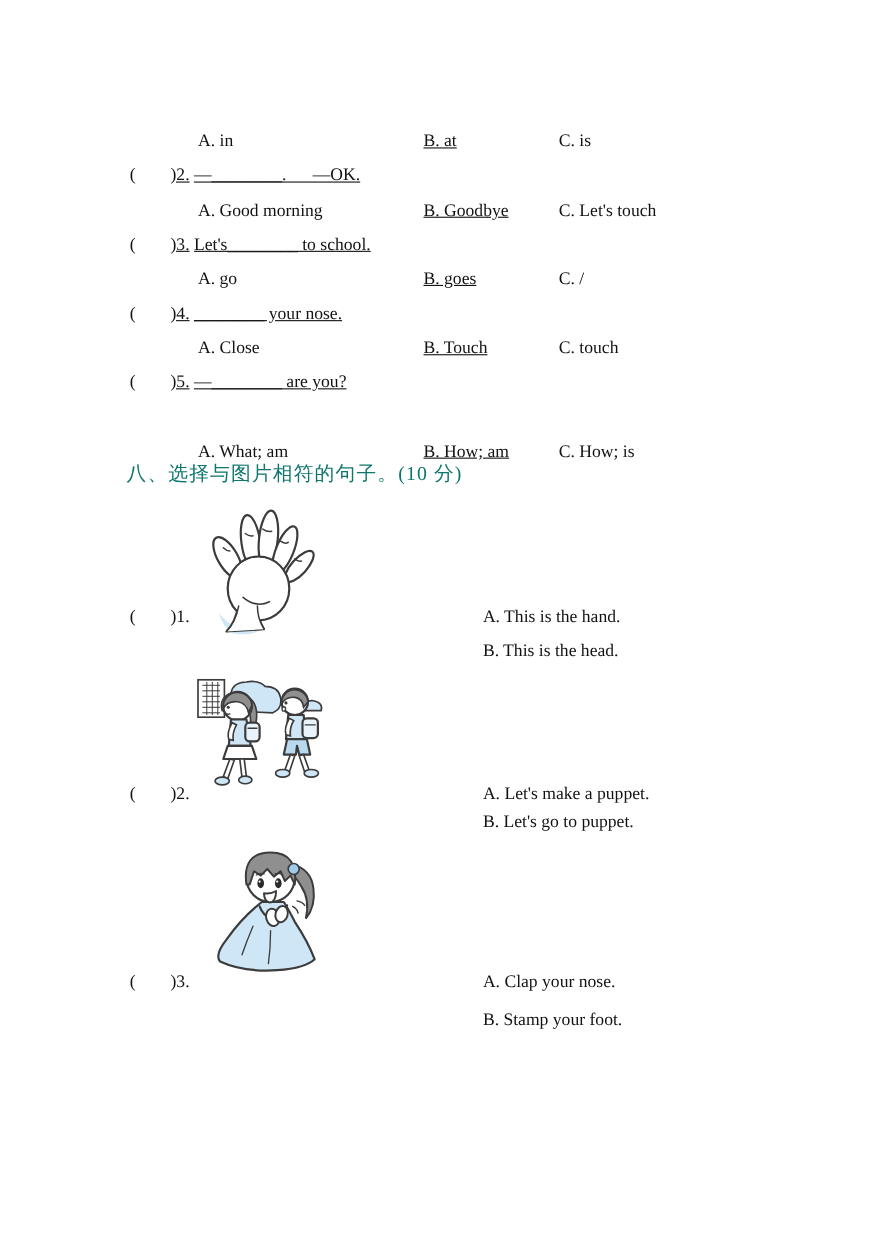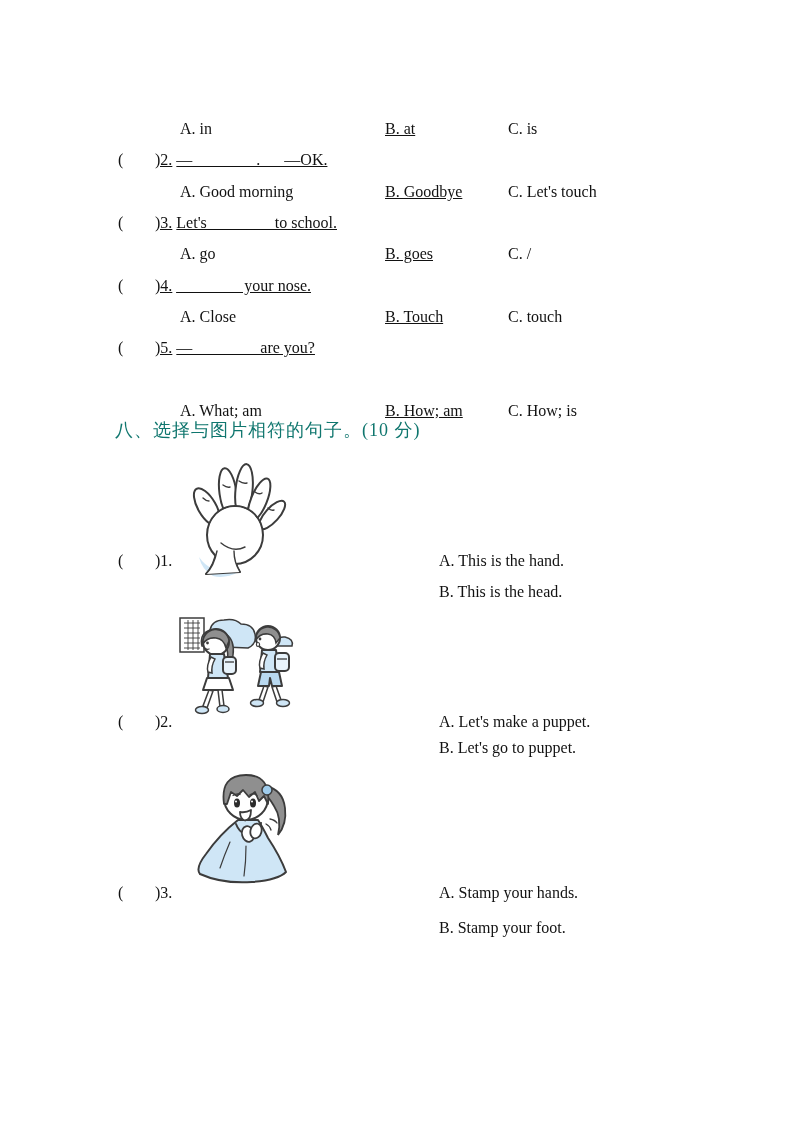--- a/index.html
+++ b/index.html
@@ -197,17 +197,17 @@
       <ellipse cx="58" cy="72" rx="6" ry="8" fill="#ffffff" stroke="#3c3c3c" stroke-width="1.8" transform="rotate(-15 58 72)"></ellipse>
       <ellipse cx="66" cy="69" rx="5.5" ry="7.5" fill="#ffffff" stroke="#3c3c3c" stroke-width="1.8" transform="rotate(15 66 69)"></ellipse>
       <path d="M76 62 q4 2 5 6" fill="none" stroke="#3c3c3c" stroke-width="1.3" stroke-linecap="round"></path>
       <path d="M80 57 q5 1 7 4" fill="none" stroke="#3c3c3c" stroke-width="1.3" stroke-linecap="round"></path>
     </g>
   </svg>
 
   <div>
     <span class="plabel paren" style="top:884px">(</span>
     <span class="plabel qnum" style="top:884px">)3.</span>
-    <span class="opt" style="top:884px">A. Stamp your hands.</span>
+    <span class="opt" style="top:884px">A. Clap your nose.</span>
     <span class="opt" style="top:919px">B. Stamp your foot.</span>
   </div>
 
 </div>
 
 </body></html>

